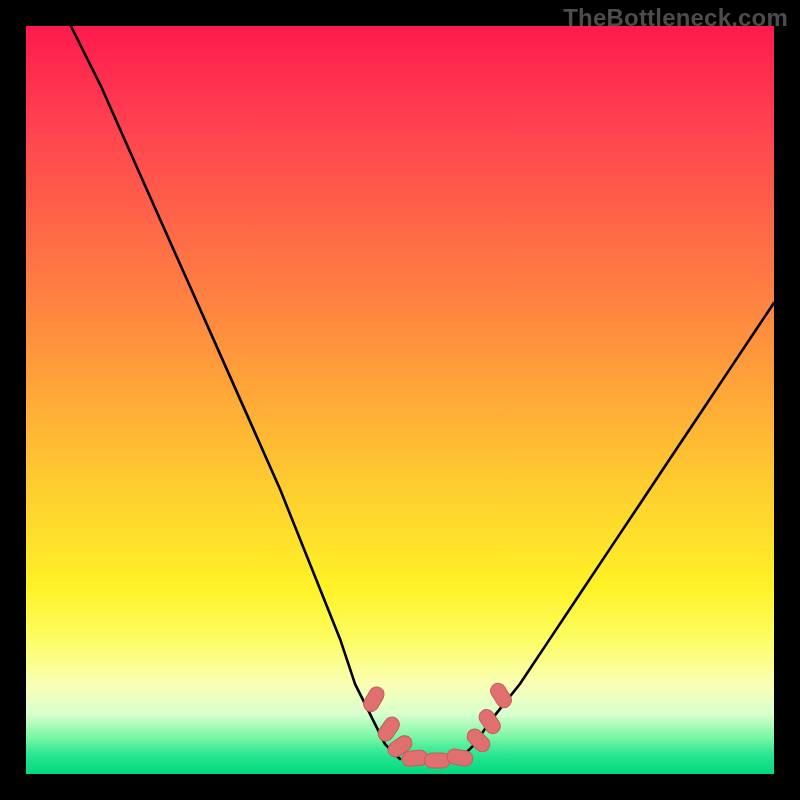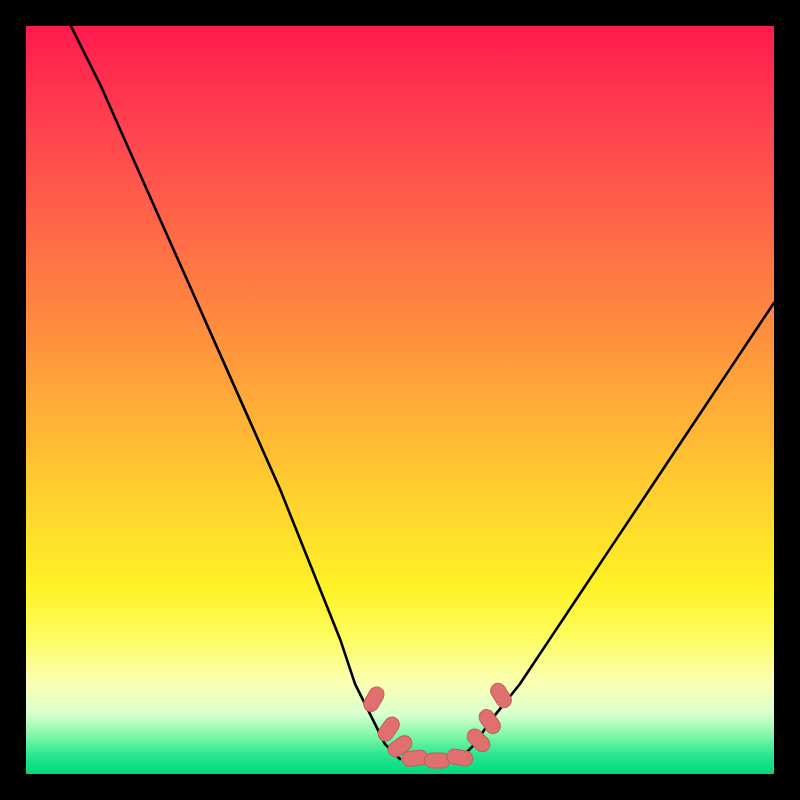--- a/index.html
+++ b/index.html
@@ -91,13 +91,14 @@
           </g>
           <g transform="translate(463.76,695.64) rotate(55)">
             <rect x="-13" y="-7.5" width="26" height="15" rx="7.5" ry="7.5" fill="#e06f6f" stroke="#c95a5a" stroke-width="1"></rect>
           </g>
           <g transform="translate(474.98,669.46) rotate(58)">
             <rect x="-13" y="-7.5" width="26" height="15" rx="7.5" ry="7.5" fill="#e06f6f" stroke="#c95a5a" stroke-width="1"></rect>
           </g>
         </g>
     </svg>
   </div>
+  <div class="watermark">TheBottleneck.com</div>
 </div>
 
 </body></html>

